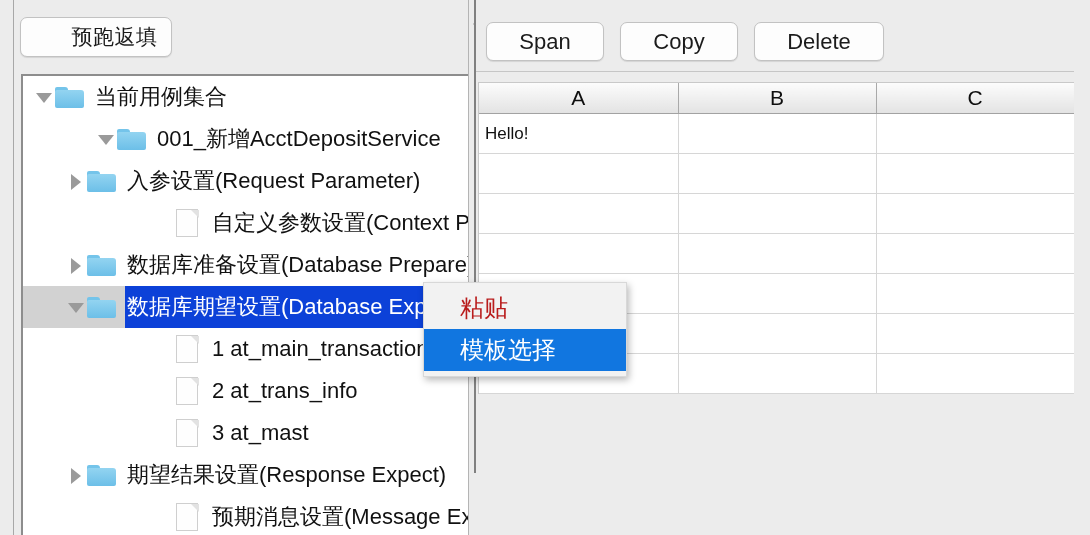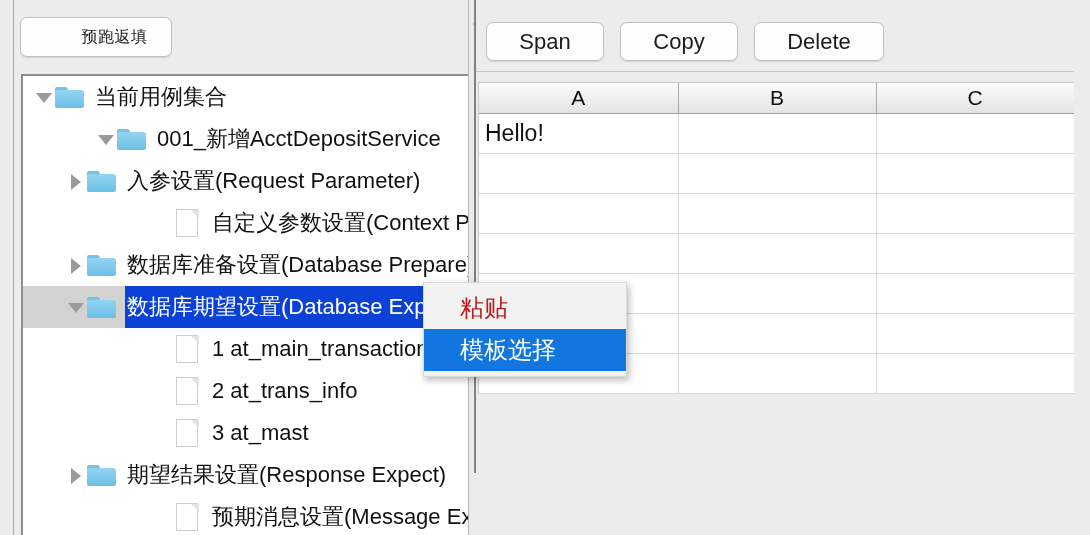--- a/index.html
+++ b/index.html
@@ -39,21 +39,21 @@
   }
 
   .prerun-button {
     position: absolute;
     left: 20px; top: 17px;
     width: 152px; height: 40px;
     background: #fdfdfd;
     border: 1px solid #c2c2c2;
     border-radius: 7px;
     box-shadow: 0 1px 1px rgba(0,0,0,0.10);
-    font-size: 16px;
+    font-size: 21px;
     color: #1b1b1b;
     display: flex;
     align-items: center;
     justify-content: center;
     letter-spacing: 0.5px;
     cursor: default;
     box-sizing: border-box;
     padding-left: 37px;
   }
 
@@ -261,21 +261,21 @@
     font-weight: normal;
     color: #0e0e0e;
     text-align: center;
     padding: 0;
   }
   table.sheet td {
     height: 39px;
     background: #ffffff;
     border-right: 1px solid #d6d6d6;
     border-bottom: 1px solid #d6d6d6;
-    font-size: 23px;
+    font-size: 17px;
     color: #111111;
     padding: 0 6px;
     vertical-align: middle;
     overflow: hidden;
     white-space: nowrap;
   }
   .col-a { width: 199px; }
   .col-b { width: 198px; }
   .col-c { width: 198px; }
 

